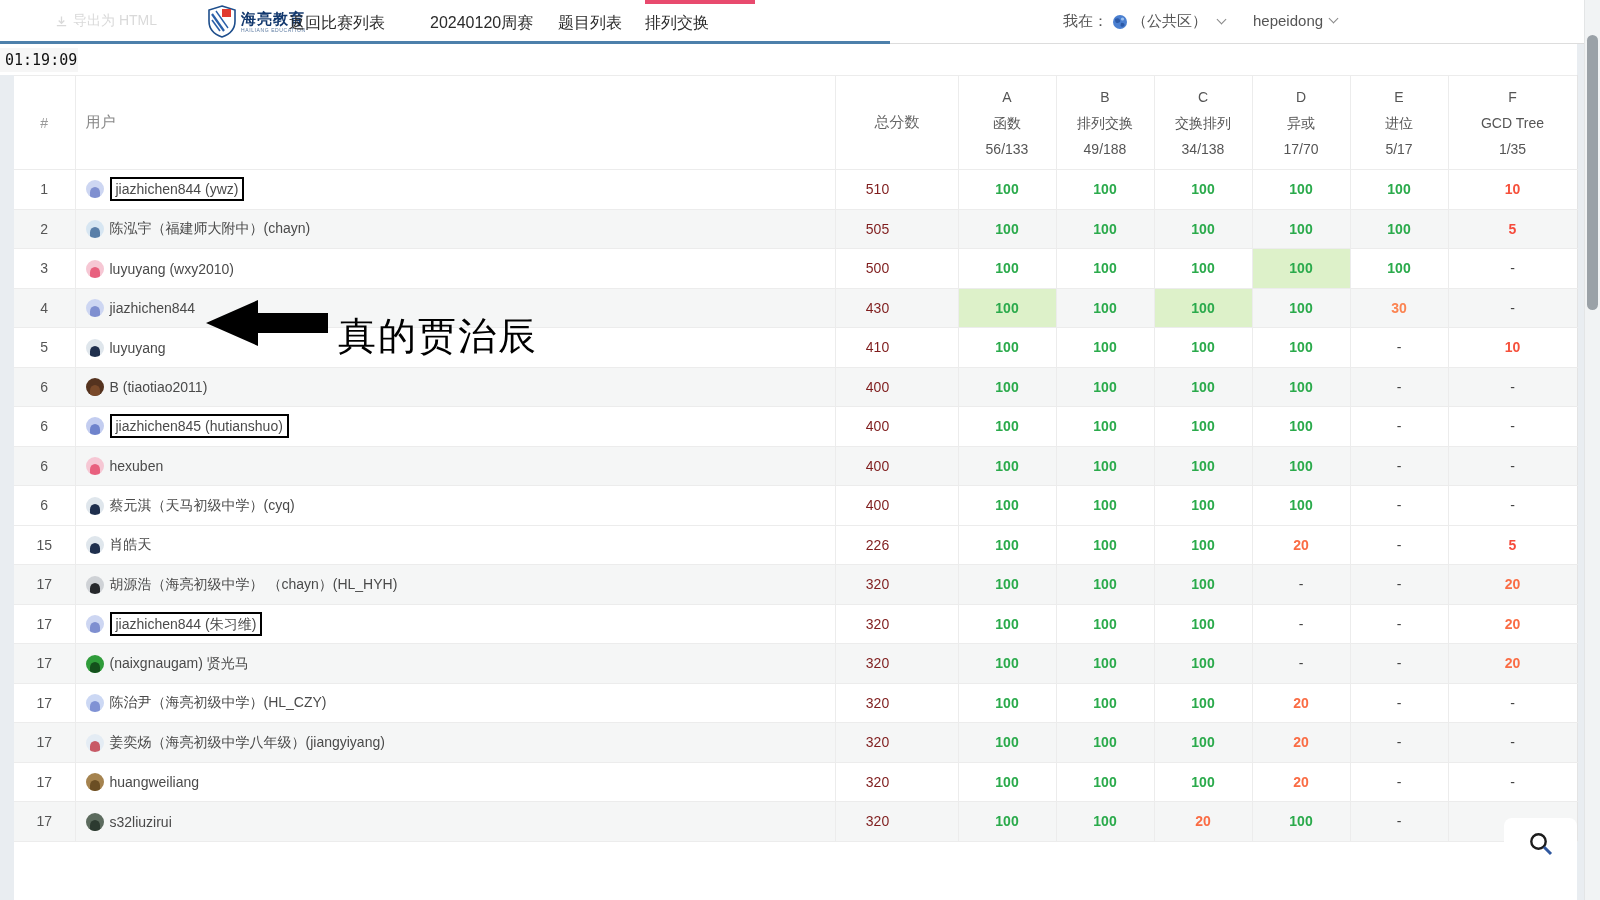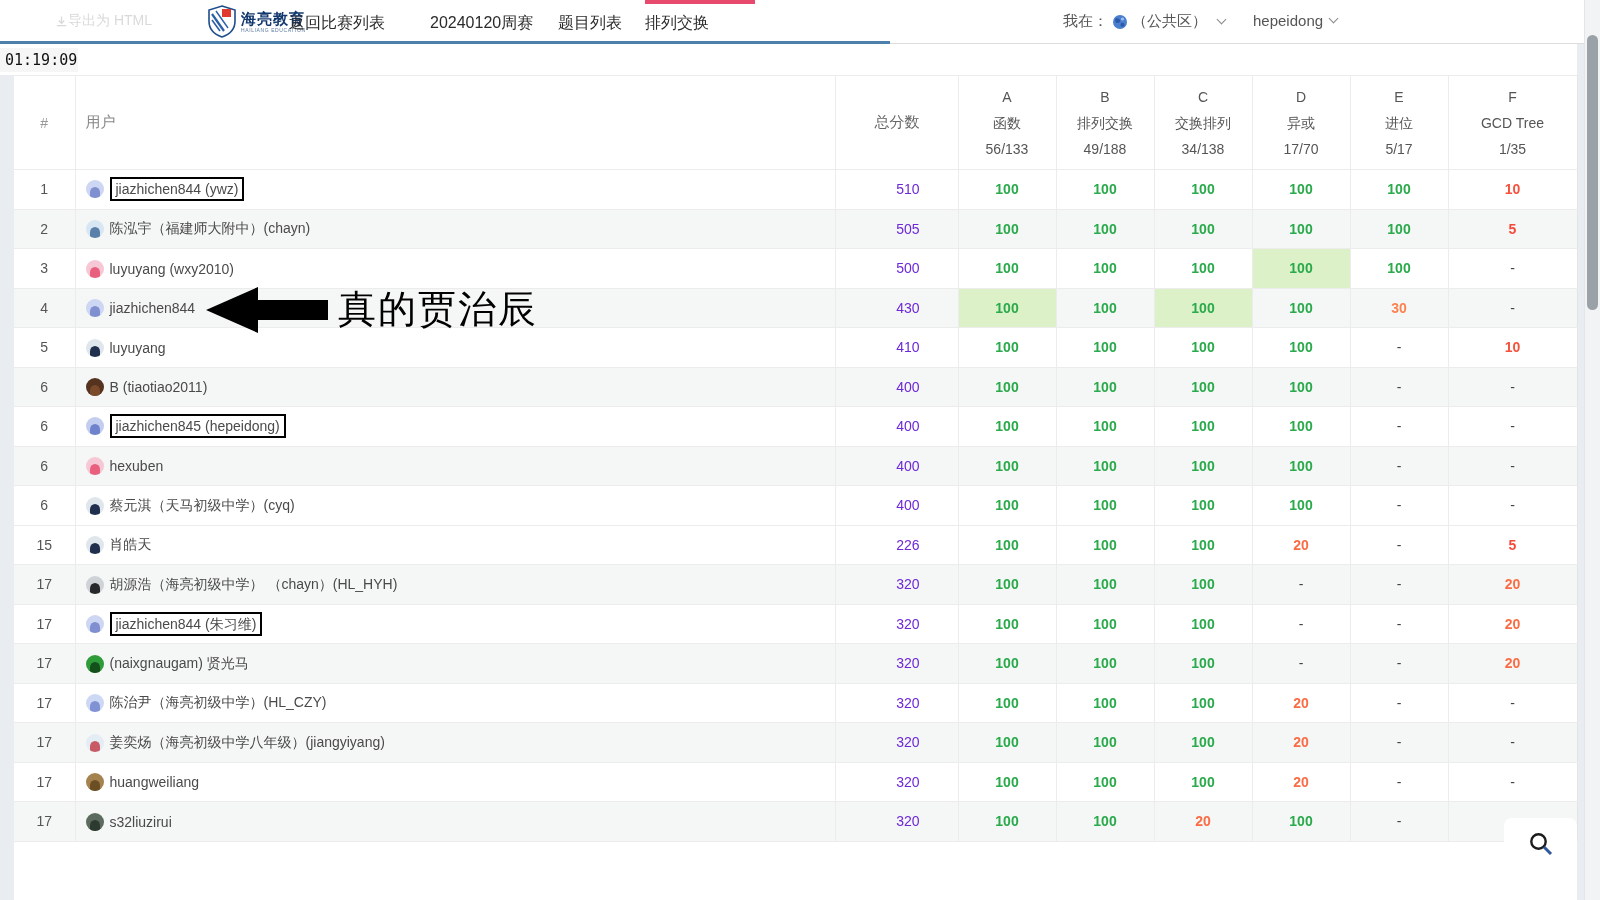--- a/index.html
+++ b/index.html
@@ -6,21 +6,21 @@
   html,body { width:1600px; height:900px; overflow:hidden; background:#fff;
     font-family:"Liberation Sans", sans-serif; }
 
   
   .navbar { position:absolute; left:0; top:0; width:1584px; height:44px; background:#fff; z-index:30; }
   .nav-underline-gray { position:absolute; left:0; top:43px; width:1584px; height:1px; background:#ddd; }
   .nav-underline-blue { position:absolute; left:0; top:41px; width:890px; height:3px; background:#4d80ab; }
   .active-top-bar { position:absolute; left:645px; top:0; width:110px; height:4px; background:#e84a6e; }
 
   .export-btn { position:absolute; left:55px; top:12px; color:rgba(120,120,120,0.28);
-    font-size:14px; display:flex; align-items:center; cursor:default; }
+    font-size:14px; display:flex; align-items:center; gap:5px; cursor:default; }
 
   .logo { position:absolute; left:208px; top:5px; display:flex; align-items:center; gap:5px; }
   .logo-text-block { display:flex; flex-direction:column; line-height:1; }
   .logo-cn { font-size:15px; font-weight:bold; color:#12386e; letter-spacing:1px; }
   .logo-en { font-size:5px; color:#5a79a0; letter-spacing:0.6px; margin-top:2px; }
 
   .nav-link { position:absolute; top:13px; font-size:16px; color:#2b2b2b; cursor:pointer; white-space:nowrap; }
   .nav-link.l0 { left:289px; } .nav-link.l1 { left:430px; } .nav-link.l2 { left:558px; } .nav-link.l3 { left:645px; }
 
   .where { position:absolute; left:1063px; top:12px; font-size:15px; color:#555;
@@ -56,27 +56,27 @@
   .h-prob { text-align:center; color:#555; font-size:14px; }
   .h-prob div { line-height:26px; }
   tbody tr { height:39.5px; background:#fff; }
   tbody tr.striped { background:#f5f6f6; }
   td.rank { text-align:center; color:#555; font-size:14px; }
   td.user { padding-left:10px; }
   .avatar { display:inline-block; width:18px; height:18px; border-radius:50%; vertical-align:middle; position:relative; overflow:hidden; }
   .avatar i { position:absolute; left:4px; top:7px; width:10px; height:11px; border-radius:50% 50% 0 0; }
   .uname { font-size:14px; color:#4a4a4a; margin-left:6px; vertical-align:middle; cursor:pointer;text-align:center; }
   .uname.boxed { border:2px solid #000; padding:0 4px; display:inline-block; line-height:20px; }
-  td.total { text-align:right; padding-right:38px; color:#6d28d9; font-size:14px; }
+  td.total { text-align:center; padding-right:38px; color:#7f1d1d; font-size:14px; }
   td.score { text-align:center; font-size:14px; color:#444; cursor:pointer; }
   td.score.b { font-weight:bold; }
 
   
   .annotation { position:absolute; left:206px; top:284px; z-index:20; display:flex; align-items:center; gap:10px; }
-  .annotation-text { font-size:38px; color:#000; font-weight:500; letter-spacing:2px; white-space:nowrap; }
+  .annotation-text { font-size:38px; color:#000; font-weight:500; letter-spacing:2px; white-space:nowrap;margin-top:27px; }
 
   
   .search-fab { position:absolute; left:1504px; top:818px; width:73px; height:51px; background:#fff;
     border-radius:8px; z-index:25; display:flex; align-items:center; justify-content:center; cursor:pointer; }
 </style>
 </head>
 <body>
 
 <div class="navbar">
   <div class="active-top-bar"></div>
@@ -248,21 +248,21 @@
           <td class="total">400</td>
           <td class="score b" style="color: rgb(42, 170, 75);">100</td>
           <td class="score b" style="color: rgb(42, 170, 75);">100</td>
           <td class="score b" style="color: rgb(42, 170, 75);">100</td>
           <td class="score b" style="color: rgb(42, 170, 75);">100</td>
           <td class="score">-</td>
           <td class="score">-</td>
         </tr>
         <tr>
           <td class="rank">6</td>
-          <td class="user"><span class="avatar" style="background: rgb(195, 205, 240);"><i style="background: rgb(111, 131, 204);"></i></span><span class="uname boxed">jiazhichen845 (hepeidong)</span></td>
+          <td class="user"><span class="avatar" style="background: rgb(195, 205, 240);"><i style="background: rgb(111, 131, 204);"></i></span><span class="uname boxed">jiazhichen845 (hutianshuo)</span></td>
           <td class="total">400</td>
           <td class="score b" style="color: rgb(42, 170, 75);">100</td>
           <td class="score b" style="color: rgb(42, 170, 75);">100</td>
           <td class="score b" style="color: rgb(42, 170, 75);">100</td>
           <td class="score b" style="color: rgb(42, 170, 75);">100</td>
           <td class="score">-</td>
           <td class="score">-</td>
         </tr>
         <tr class="striped">
           <td class="rank">6</td>

